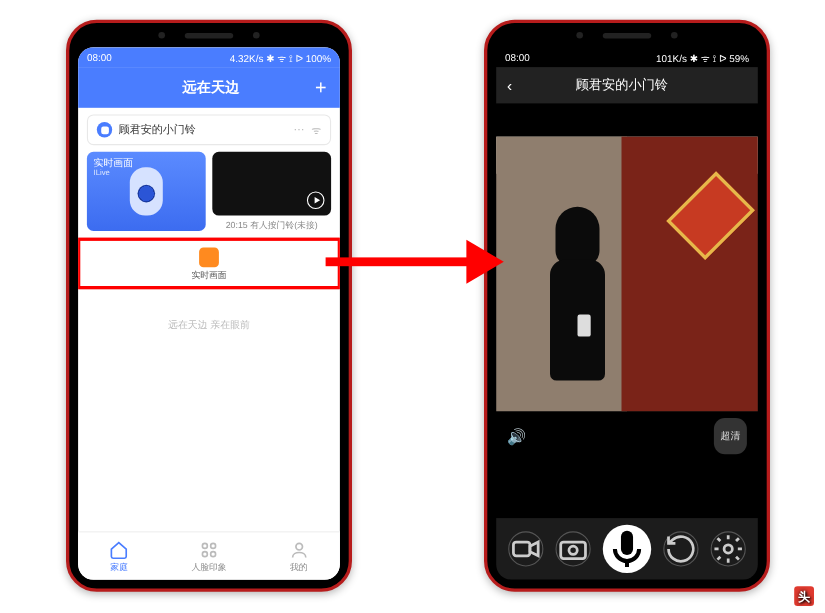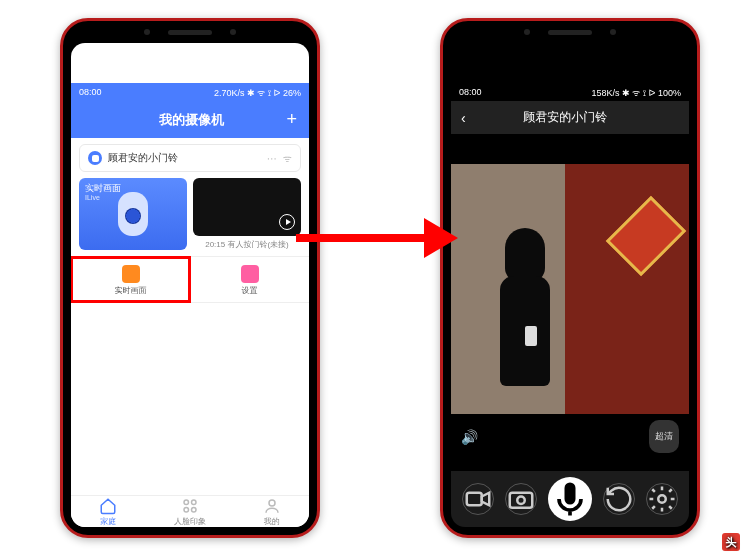--- a/index.html
+++ b/index.html
@@ -37,21 +37,21 @@
   .speaker { width:44px; height:5px; border-radius:3px; background:#222; }
   .screen {
     position:absolute; inset:22px 8px 8px 8px;
     border-radius:14px; overflow:hidden;
     background:#fff;
   }
 
   
   .statusbar {
     height:18px; font-size:9px; display:flex; justify-content:space-between;
-    align-items:center; padding:0 8px; color:#fff;margin-top:40px;
+    align-items:center; padding:0 8px; color:#fff;
   }
   .sb-blue  { background:#4a7dff; }
   .sb-black { background:#000; }
   .sb-right { display:flex; gap:4px; align-items:center; }
 
   
   .app-header {
     background:#4a7dff; color:#fff;
     display:flex; align-items:center; justify-content:space-between;
     padding:8px 12px; font-size:13px; font-weight:600;
@@ -113,21 +113,21 @@
   .ico-orange { background:#ff8a1f; }
   .ico-teal   { background:#1fc7b6; }
   .ico-purple { background:#a96bff; }
   .ico-pink   { background:#ff5fa2; }
   .action.highlight { outline:3px solid #ff0000; outline-offset:-2px; }
 
   .empty-hint { text-align:center; font-size:9px; color:#bbb; margin-top:26px; }
 
   
   .bottomnav {
-    position:absolute; bottom:0; left:0; right:0; height:32px;
+    position:absolute; bottom:0; left:0; right:0; height:44px;
     background:#fff; border-top:1px solid #eee;
     display:flex; justify-content:space-around; align-items:center;
   }
   .navitem { text-align:center; font-size:8px; color:#888; }
   .navitem.active { color:#4a7dff; }
   .navitem .nico { width:18px; height:18px; margin:0 auto 1px auto; }
 
   
   .nico svg, .ctrl svg { width:100%; height:100%; }
 
@@ -235,26 +235,26 @@
   <div class="phone phone-left">
     <div class="notch">
       <span class="sensor-dot"></span>
         <span class="speaker"></span>
         <span class="sensor-dot"></span>
     </div>
     <div class="screen">
 
       <div class="statusbar sb-blue">
         <span>08:00</span>
-        <span class="sb-right">2.70K/s ✱ ᯤ ⟟ ᐅ 26%</span>
+        <span class="sb-right">4.32K/s ✱ ᯤ ⟟ ᐅ 100%</span>
       </div>
 
       <div class="app-header">
         <span style="width:14px"></span>
-        <span>我的摄像机</span>
+        <span>远在天边</span>
         <span class="plus">+</span>
       </div>
 
       <div class="device-card">
         <span class="device-dot">
             <span class="inner"></span>
           </span>
         <span>顾君安的小门铃</span>
         <span class="spacer"></span>
         <span class="dots">⋯</span>
@@ -273,26 +273,23 @@
           </div>
           <div class="thumb-caption">20:15 有人按门铃(未接)</div>
         </div>
       </div>
 
       <div class="actions">
         <div class="action highlight">
           <div class="ico ico-orange"></div>
           <span>实时画面</span>
         </div>
-        <div class="action">
-          <div class="ico ico-pink"></div>
-          <span>设置</span>
-        </div>
-      </div>
-
+      </div>
+
+      <div class="empty-hint">远在天边 亲在眼前</div>
 
       <div class="bottomnav">
         <div class="navitem active">
           <div class="nico">
             <svg viewBox="0 0 24 24" fill="none" stroke="#4a7dff" stroke-width="2">
                 <path d="M3 11l9-8 9 8v9a2 2 0 0 1-2 2H5a2 2 0 0 1-2-2z"></path>
               </svg>
           </div>
           <span>家庭</span>
         </div>
@@ -324,21 +321,21 @@
   <div class="phone phone-right">
     <div class="notch">
       <span class="sensor-dot"></span>
         <span class="speaker"></span>
         <span class="sensor-dot"></span>
     </div>
     <div class="screen dark-screen">
 
       <div class="statusbar sb-black">
         <span>08:00</span>
-        <span class="sb-right">158K/s ✱ ᯤ ⟟ ᐅ 100%</span>
+        <span class="sb-right">101K/s ✱ ᯤ ⟟ ᐅ 59%</span>
       </div>
 
       <div class="dark-header">
         <span class="back-arrow">‹</span>
         <span>顾君安的小门铃</span>
         <span style="width:14px"></span>
       </div>
 
       <div class="live-view">
         <span class="ts">2019/01/13 18:22:46</span>

